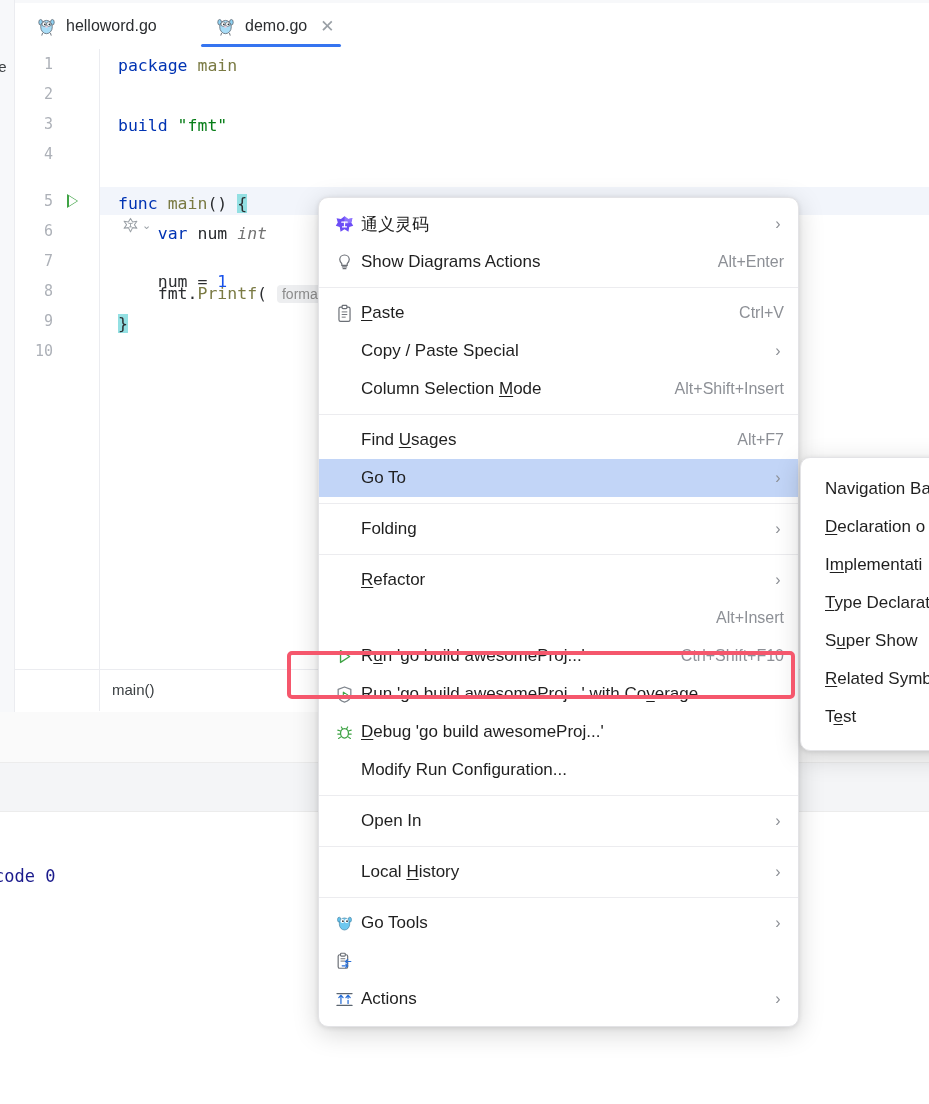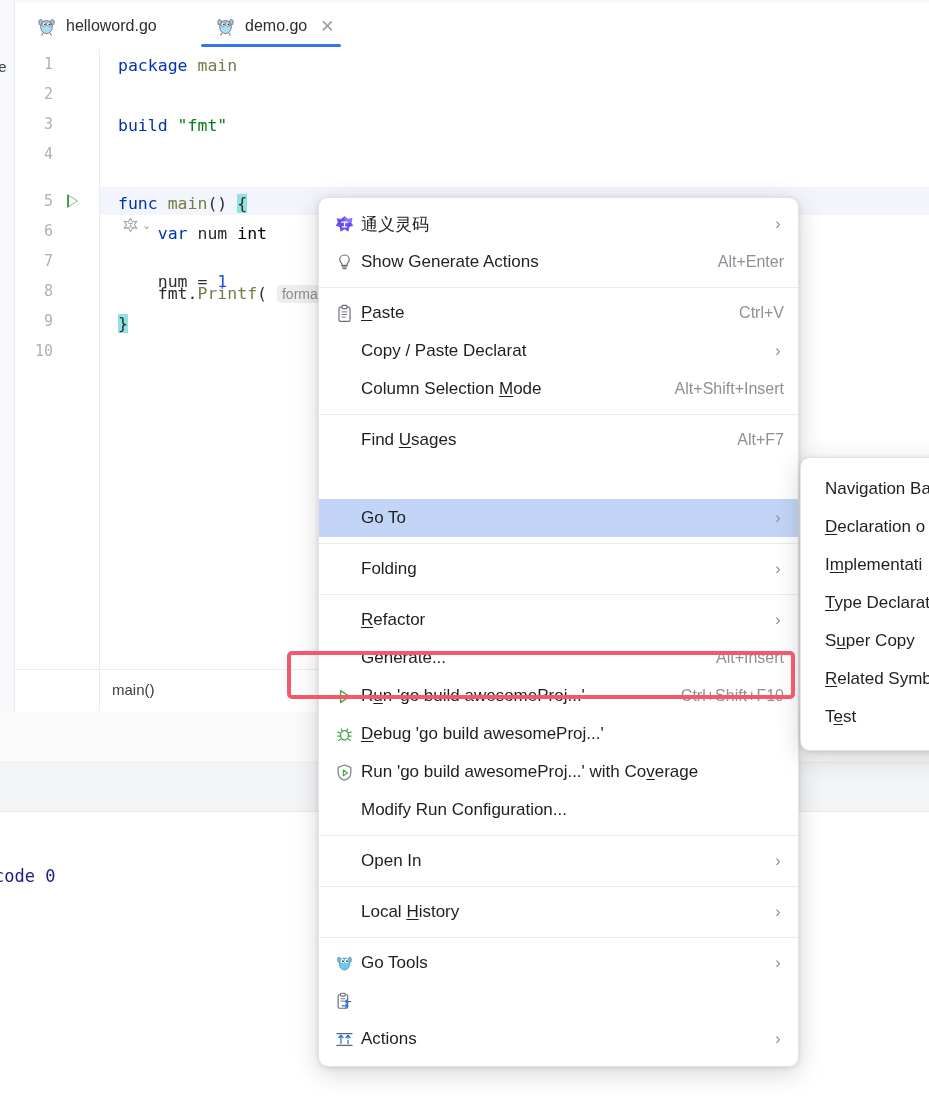--- a/index.html
+++ b/index.html
@@ -55,21 +55,21 @@
   .curline-g { position:absolute; left:0; top:138px; width:85px; height:28px; background:#f2f5fb; }
 
   .code { position:absolute; left:103px; top:0; width:811px; height:620px;
           font-family:"DejaVu Sans Mono", monospace; font-size:16.5px; line-height:30px;
           color:#2b2d30; white-space:pre; }
   .cl { position:absolute; left:0; white-space:pre; }
   .kw { color:#0033b3; }
   .fn { color:#7a7a43; }
   .str { color:#067d17; }
   .num { color:#1750eb; }
-  .typ { color:#000000; }
+  .typ { color:#737373;font-style:italic; }
   .ident { color:#2b2d30; }
   .brace-hl { background:#93e0e3; }
   .hint { background:#edeef0; color:#8c8c8c; border-radius:4px; padding:1px 5px;
           font-size:14px; font-family:"Liberation Sans", sans-serif; }
 
   .inlay-icon { position:absolute; left:107px; top:168px; display:flex; align-items:center; gap:3px; }
   .inlay-chev { color:#9aa0a6; font-size:11px; }
 
   
   .breadcrumb-bar { position:absolute; left:15px; top:669px; width:914px; height:42px;
@@ -94,21 +94,21 @@
     box-shadow: 0 6px 26px rgba(0,0,0,0.17), 0 1px 5px rgba(0,0,0,0.10);
     padding:7px 0 8px 0; z-index:30;
   }
   .mi { position:relative; display:flex; align-items:center; height:38px;
         padding:0 14px 0 16px; font-size:17px; color:#1f1f1f; cursor:default;justify-content:space-between; }
   .mi .ic { width:26px; flex:0 0 26px; display:flex; align-items:center; justify-content:flex-start; }
   .mi .lbl { flex:1 1 auto; white-space:nowrap; overflow:hidden; }
   .mi .sc { color:#8d9096; font-size:16px; margin-left:14px; white-space:nowrap; }
   .mi .arrow { color:#8d9096; font-size:16px; margin-left:12px; font-weight:400;
                width:12px; text-align:center; }
-  .mi.sel { background:#c2d5f7;margin-top:40px; }
+  .mi.sel { background:#c2d5f7; }
   .msep { height:1px; background:#ececef; margin:6px 0; }
   .u { text-decoration:underline; text-underline-offset:2px; }
 
   
   .redbox { position:absolute; left:287px; top:651px; width:508px; height:48px;
             border:4px solid #f5576c; border-radius:5px; z-index:40; pointer-events:none; }
 
   
   .submenu {
     position:absolute; left:800px; top:457px; width:160px;
@@ -251,41 +251,41 @@
       <span class="arrow">›</span>
     </div>
 
     <div class="mi">
       <span class="ic">
         <svg width="19" height="19" viewBox="0 0 24 24">
           <path d="M12 2.5 C8.4 2.5 6 5.2 6 8.2 C6 10.6 7.4 12.2 8.6 13.6 L8.6 15.6 L15.4 15.6 L15.4 13.6 C16.6 12.2 18 10.6 18 8.2 C18 5.2 15.6 2.5 12 2.5 Z" fill="none" stroke="#6b6f76" stroke-width="1.5"></path>
           <path d="M9.3 17.6 L14.7 17.6 M10.2 19.8 L13.8 19.8" stroke="#6b6f76" stroke-width="1.5" stroke-linecap="round"></path>
         </svg>
       </span>
-      <span class="lbl">Show Generate Actions</span>
+      <span class="lbl">Show Diagrams Actions</span>
       <span class="sc">Alt+Enter</span>
     </div>
 
     <div class="msep"></div>
 
     <div class="mi">
       <span class="ic">
         <svg width="19" height="19" viewBox="0 0 24 24">
           <rect x="5" y="4" width="14" height="18" rx="2" fill="none" stroke="#6b6f76" stroke-width="1.5"></rect>
           <rect x="9" y="1.8" width="6" height="4" rx="1" fill="#fff" stroke="#6b6f76" stroke-width="1.5"></rect>
           <path d="M8.5 10 L15.5 10 M8.5 13.3 L15.5 13.3 M8.5 16.6 L13.5 16.6" stroke="#6b6f76" stroke-width="1.2"></path>
         </svg>
       </span>
       <span class="lbl"><span class="u">P</span><span>aste</span></span>
       <span class="sc">Ctrl+V</span>
     </div>
 
     <div class="mi">
       <span class="ic"></span>
-      <span class="lbl">Copy / Paste Declarat</span>
+      <span class="lbl">Copy / Paste Special</span>
       <span class="arrow">›</span>
     </div>
 
     <div class="mi">
       <span class="ic"></span>
       <span class="lbl">Column Selection <span class="u">M</span>ode</span>
       <span class="sc">Alt+Shift+Insert</span>
     </div>
 
     <div class="msep"></div>
@@ -313,54 +313,53 @@
     <div class="msep"></div>
 
     <div class="mi">
       <span class="ic"></span>
       <span class="lbl"><span class="u">R</span>efactor</span>
       <span class="arrow">›</span>
     </div>
 
     <div class="mi">
       <span class="ic"></span>
-      <span class="lbl">Generate...</span>
       <span class="sc">Alt+Insert</span>
     </div>
 
     <div class="mi">
       <span class="ic">
         <svg width="19" height="19" viewBox="0 0 24 24">
           <path d="M7 4.5 L18.5 12 L7 19.5 Z" fill="none" stroke="#3fa345" stroke-width="1.7" stroke-linejoin="round"></path>
         </svg>
       </span>
       <span class="lbl">R<span class="u">u</span><span>n 'go build awesomeProj...'</span></span>
       <span class="sc">Ctrl+Shift+F10</span>
+    </div>
+
+    <div class="mi">
+      <span class="ic">
+        <svg width="19" height="19" viewBox="0 0 24 24">
+          <path d="M12 2.5 L20 5.5 L20 12 C20 17 16.5 20.3 12 21.5 C7.5 20.3 4 17 4 12 L4 5.5 Z" fill="none" stroke="#7e848c" stroke-width="1.6" stroke-linejoin="round"></path>
+          <path d="M10.5 9 L16 12.5 L10.5 16 Z" fill="none" stroke="#3fa345" stroke-width="1.4" stroke-linejoin="round"></path>
+        </svg>
+      </span>
+      <span class="lbl">Run 'go build awesomeProj...' with Co<span class="u">v</span>erage</span>
     </div>
 
     <div class="mi">
       <span class="ic">
         <svg width="19" height="19" viewBox="0 0 24 24">
           <ellipse cx="12" cy="13" rx="5" ry="6" fill="none" stroke="#3fa345" stroke-width="1.6"></ellipse>
           <path d="M9.5 7.5 L8 5 M14.5 7.5 L16 5" stroke="#3fa345" stroke-width="1.5" stroke-linecap="round"></path>
           <path d="M7 10 L3.5 9 M7 14 L3.5 14 M7.5 17.5 L4.5 19.5
                    M17 10 L20.5 9 M17 14 L20.5 14 M16.5 17.5 L19.5 19.5" stroke="#3fa345" stroke-width="1.4" stroke-linecap="round"></path>
         </svg>
       </span>
       <span class="lbl"><span class="u">D</span><span>ebug 'go build awesomeProj...'</span></span>
-    </div>
-
-    <div class="mi">
-      <span class="ic">
-        <svg width="19" height="19" viewBox="0 0 24 24">
-          <path d="M12 2.5 L20 5.5 L20 12 C20 17 16.5 20.3 12 21.5 C7.5 20.3 4 17 4 12 L4 5.5 Z" fill="none" stroke="#7e848c" stroke-width="1.6" stroke-linejoin="round"></path>
-          <path d="M10.5 9 L16 12.5 L10.5 16 Z" fill="none" stroke="#3fa345" stroke-width="1.4" stroke-linejoin="round"></path>
-        </svg>
-      </span>
-      <span class="lbl">Run 'go build awesomeProj...' with Co<span class="u">v</span>erage</span>
     </div>
 
     <div class="mi">
       <span class="ic"></span>
       <span class="lbl">Modify Run Configuration...</span>
     </div>
 
     <div class="msep"></div>
 
     <div class="mi">
@@ -430,21 +429,21 @@
     <div class="smi">
       <span><span class="u">D</span><span>eclaration o</span></span>
     </div>
     <div class="smi">
       <span>I<span class="u">m</span><span>plementati</span></span>
     </div>
     <div class="smi">
       <span><span class="u">T</span><span>ype Declarat</span></span>
     </div>
     <div class="smi">
-      <span>S<span class="u">u</span><span>per Copy</span></span>
+      <span>S<span class="u">u</span><span>per Show</span></span>
     </div>
     <div class="smi">
       <span><span class="u">R</span><span>elated Symb</span></span>
     </div>
     <div class="smi">
       <span>T<span class="u">e</span><span>st</span></span>
     </div>
   </div>
 
 </div>

